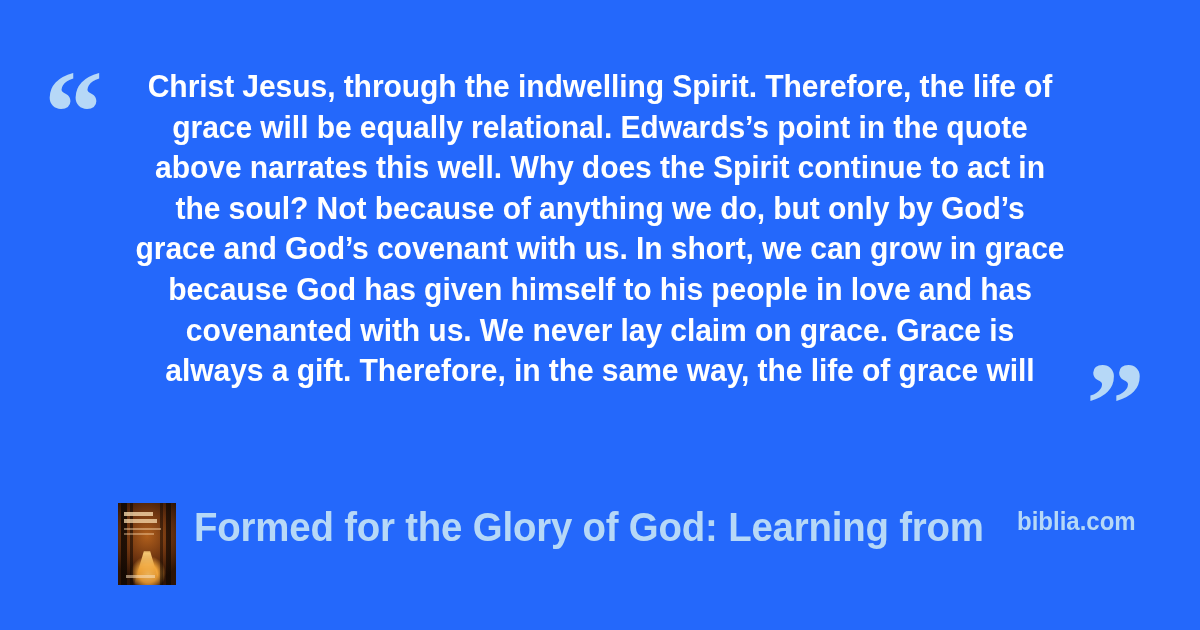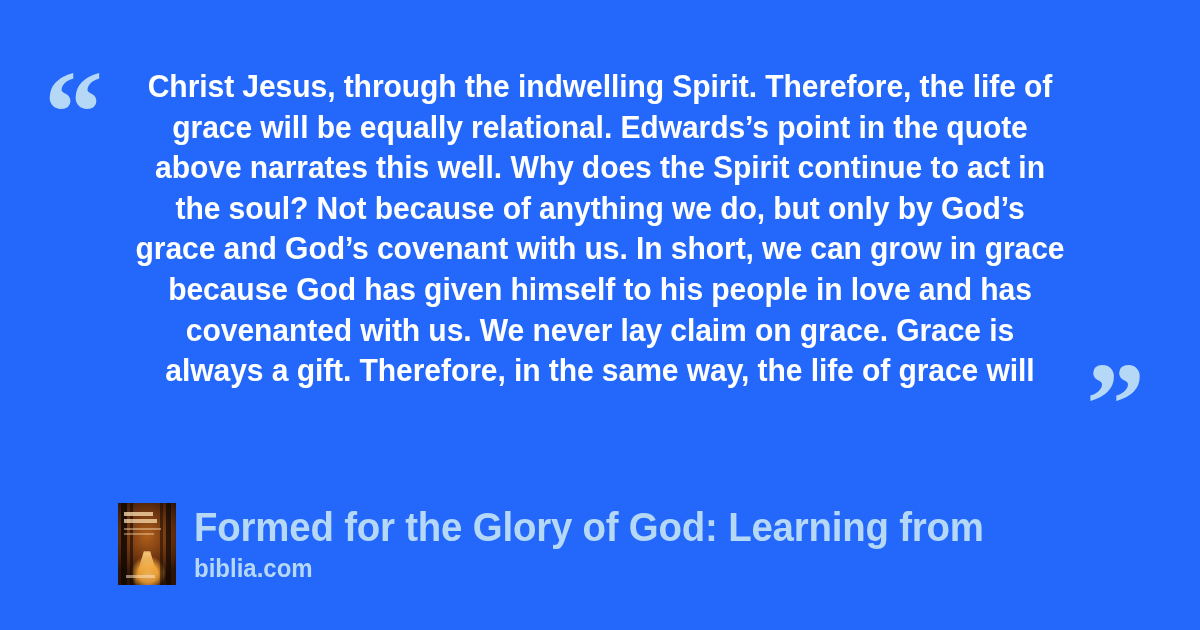--- a/index.html
+++ b/index.html
@@ -152,21 +152,21 @@
     left: 8px;
     bottom: 7px;
     right: 8px;
     height: 3px;
     background: linear-gradient(90deg, rgba(250,225,190,.55) 0 70%, rgba(250,225,190,0) 70%);
   }
 
   .footer-text {
     margin-left: 18px;
     display: flex;
-    flex-direction: column;
+    flex-direction: row;
     justify-content: flex-start;
     padding-top: 1px;
   }
   .book-title {
     color: #B6D8F7;
     font-family: "Liberation Sans Narrow", "Liberation Sans", sans-serif;
     font-weight: 700;
     font-size: 40px;
     line-height: 47px;
     letter-spacing: -0.2px;

